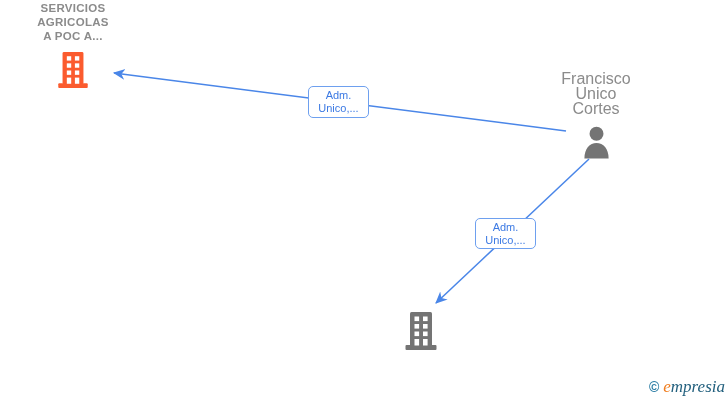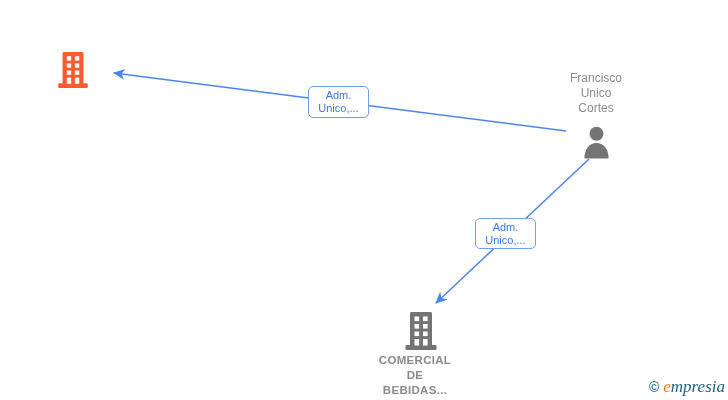--- a/index.html
+++ b/index.html
@@ -28,21 +28,21 @@
     color: #8b8b8b;
     cursor: pointer;
   }
   .company-label {
     font-size: 11.5px;
     font-weight: 700;
     line-height: 14px;
     letter-spacing: 0.3px;
   }
   .person-label {
-    font-size: 12px;
+    font-size: 16px;
     font-weight: 400;
     line-height: 15px;
   }
   .node-icon {
     position: absolute;
     z-index: 2;
     cursor: pointer;
   }
   .icon-orange { color: #fb5b2e; }
   .icon-gray   { color: #747474; }
@@ -115,41 +115,41 @@
   <svg class="edges-svg">
     <defs>
       <marker id="arrowhead" markerUnits="userSpaceOnUse" markerWidth="12" markerHeight="12" viewBox="0 0 11 10" refX="10" refY="5" orient="auto">
         <path d="M0,0 L11,5 L0,10 L3.2,5 Z" fill="#4a86e8"></path>
       </marker>
     </defs>
     <line x1="566" y1="131" x2="114" y2="73" stroke="#4a86e8" stroke-width="1.5" marker-end="url(#arrowhead)"></line>
     <line x1="589" y1="159" x2="436" y2="303" stroke="#4a86e8" stroke-width="1.5" marker-end="url(#arrowhead)"></line>
   </svg>
 
+  <div class="node-label company-label" style="left:13px; top:1px; width:120px;">
+    <div>SERVICIOS</div>
+    <div>AGRICOLAS</div>
+    <div>A POC A...</div>
+  </div>
   <svg class="node-icon icon-orange" style="left:55px; top:51px;" width="36" height="38">
     <use href="#sym-building"></use>
   </svg>
 
   <div class="node-label person-label" style="left:550px; top:71px; width:92px;">
     <div>Francisco</div>
     <div>Unico</div>
     <div>Cortes</div>
   </div>
   <svg class="node-icon icon-gray" style="left:581px; top:126px;" width="31" height="33">
     <use href="#sym-person"></use>
   </svg>
 
   <svg class="node-icon icon-gray" style="left:403px; top:311px;" width="36" height="40">
     <use href="#sym-building"></use>
   </svg>
-  <div class="node-label company-label" style="left:364px; top:353px; width:102px; line-height:15px;">
-    <div>COMERCIAL</div>
-    <div>DE</div>
-    <div>BEBIDAS...</div>
-  </div>
 
   <div class="edge-label" style="left:308px; top:86px; width:61px; height:32px;">
     <div>Adm.</div>
     <div>Unico,...</div>
   </div>
 
   <div class="edge-label" style="left:475px; top:218px; width:61px; height:31px;">
     <div>Adm.</div>
     <div>Unico,...</div>
   </div>

